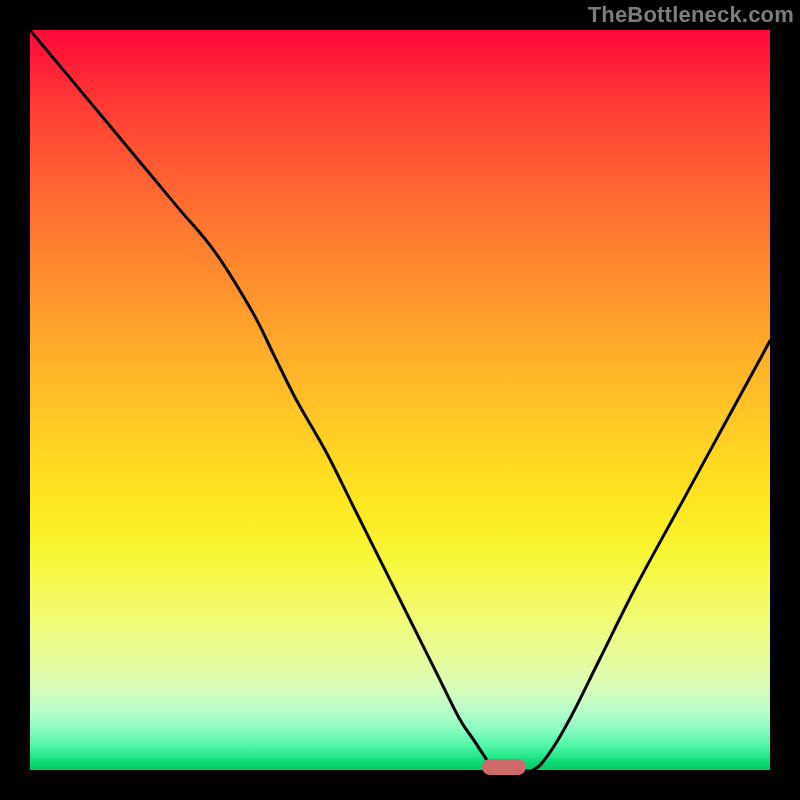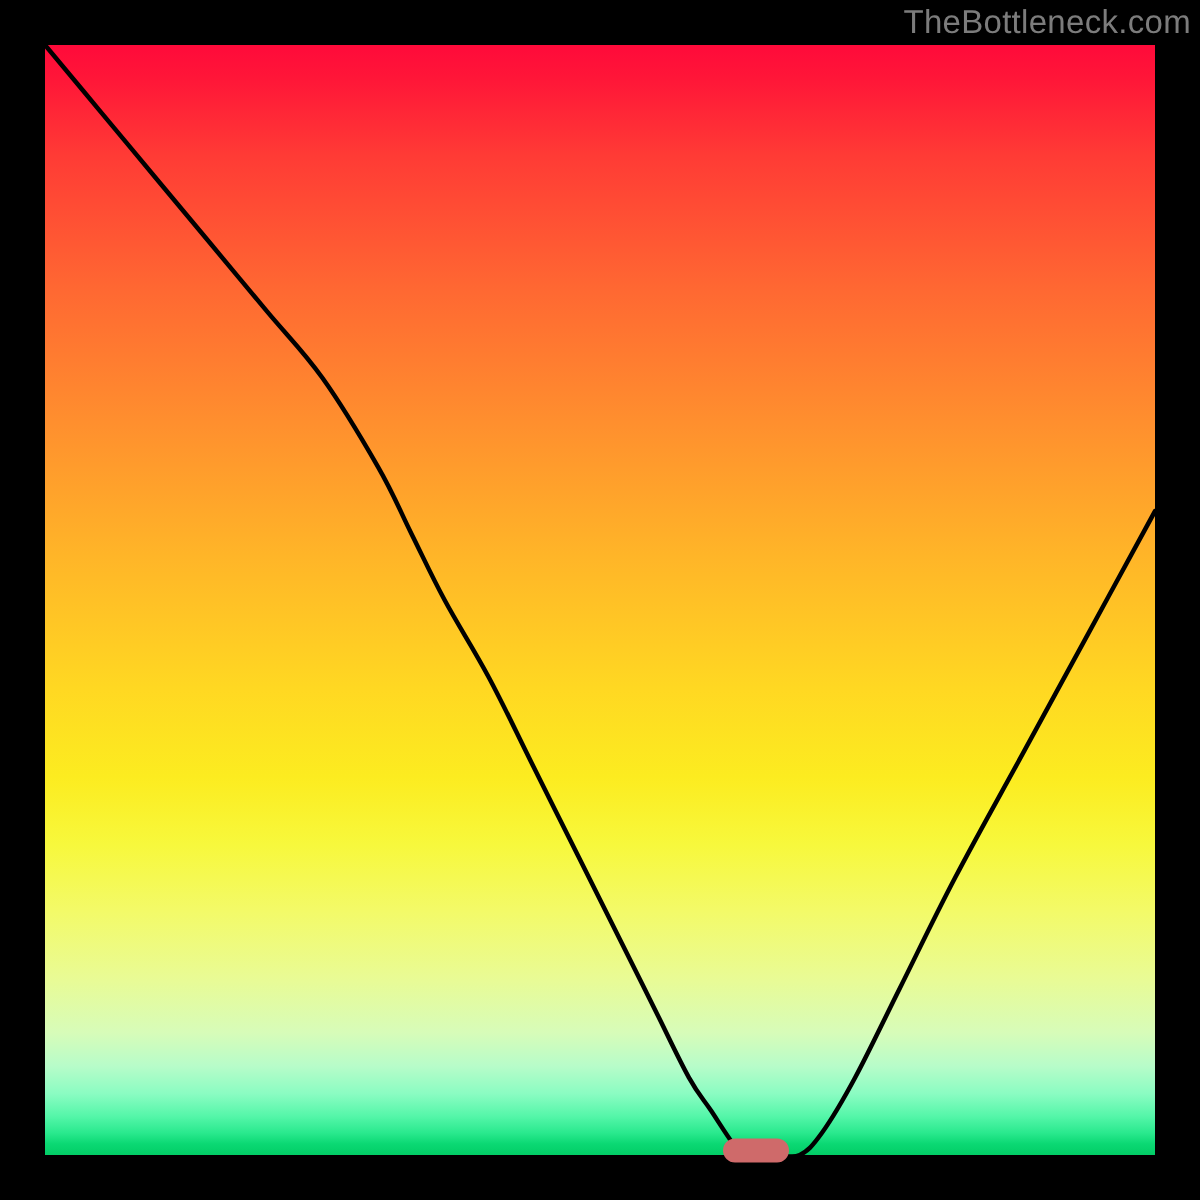--- a/index.html
+++ b/index.html
@@ -67,21 +67,21 @@
     border-radius: 8px;
     background: #cf6a6a;
     transform: translate(-50%, -50%);
   }
   .watermark {
     position: absolute;
     top: 2px;
     right: 6px;
     font-family: Arial, Helvetica, sans-serif;
     font-size: 22px;
-    font-weight: 400;
+    font-weight: 700;
     color: #7c7c7c;
     letter-spacing: 0.2px;
   }
 </style>
 </head>
 <body>
 
 <div class="frame">
   <div class="watermark">TheBottleneck.com</div>
   <div class="plot">

